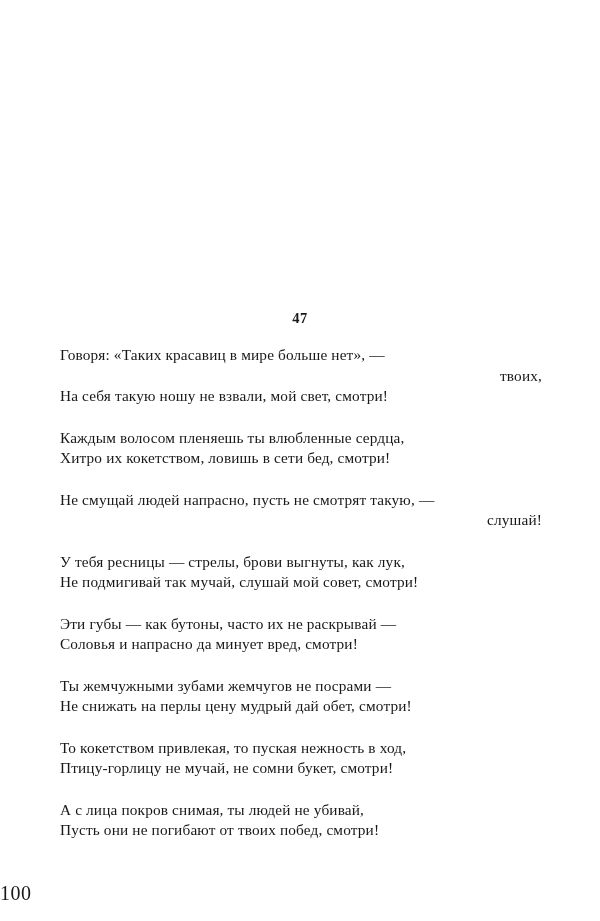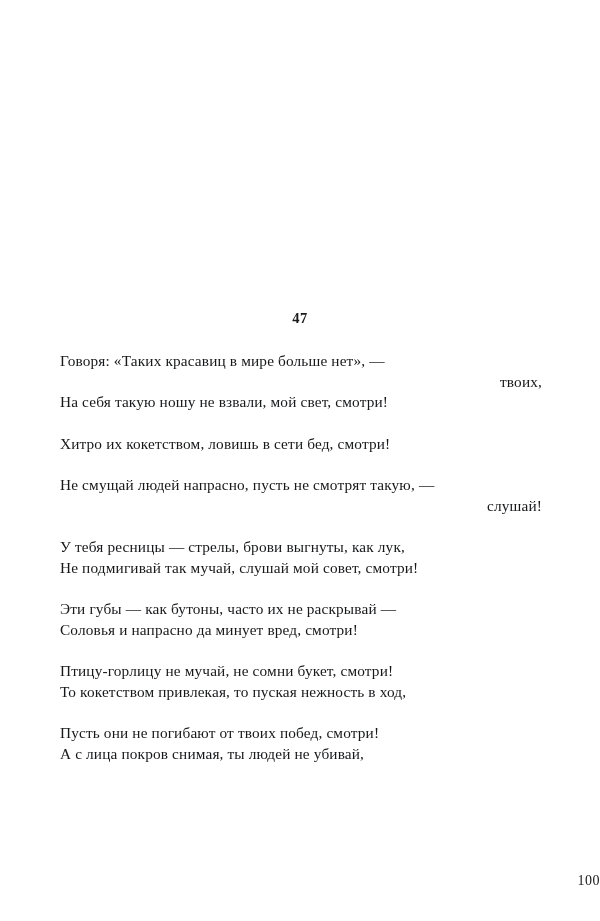--- a/index.html
+++ b/index.html
@@ -30,84 +30,89 @@
     font-weight: bold;
     letter-spacing: 0.5px;
   }
   .body-block {
     position: absolute;
     top: 339px;
     left: 60px;
     width: 492px;
   }
   .stanza {
-    margin: 12px 0 21px 0;
+    margin: 6px 0 21px 0;
   }
   .line {
     font-size: 15.3px;
     line-height: 20.5px;
     white-space: pre;
     letter-spacing: 0.15px;
   }
   .line.indent-right {
     text-align: right;
     padding-right: 10px;
   }
   .page-number {
     position: absolute;
-    bottom: 32px;
+    bottom: 16px;
     left: 0;
     width: 600px;
-    text-align: right;
-    font-size: 14px;
+    text-align: left;
+    font-size: 20px;
     letter-spacing: 0.5px;
   }
 </style>
 </head>
 <body>
 
 <div class="page">
 
   <div class="poem-number">47</div>
 
   <div class="body-block">
 
     <div class="stanza">
       <div class="line">Говоря: «Таких красавиц в мире больше нет», —</div>
       <div class="line indent-right">твоих,</div>
       <div class="line">На себя такую ношу не взвали, мой свет, смотри!</div>
     </div>
 
     <div class="stanza">
+      <div class="line">Каждым волосом пленяешь ты влюбленные сердца,</div>
       <div class="line">Хитро их кокетством, ловишь в сети бед, смотри!</div>
     </div>
 
     <div class="stanza">
       <div class="line">Не смущай людей напрасно, пусть не смотрят такую, —</div>
       <div class="line indent-right">слушай!</div>
     </div>
 
     <div class="stanza">
       <div class="line">У тебя ресницы — стрелы, брови выгнуты, как лук,</div>
       <div class="line">Не подмигивай так мучай, слушай мой совет, смотри!</div>
     </div>
 
     <div class="stanza">
       <div class="line">Эти губы — как бутоны, часто их не раскрывай —</div>
       <div class="line">Соловья и напрасно да минует вред, смотри!</div>
     </div>
 
-
     <div class="stanza">
-      <div class="line">Птицу-горлицу не мучай, не сомни букет, смотри!</div>
-      <div class="line">То кокетством привлекая, то пуская нежность в ход,</div>
+      <div class="line">Ты жемчужными зубами жемчугов не посрами —</div>
+      <div class="line">Не снижать на перлы цену мудрый дай обет, смотри!</div>
     </div>
 
     <div class="stanza">
+      <div class="line">То кокетством привлекая, то пуская нежность в ход,</div>
+      <div class="line">Птицу-горлицу не мучай, не сомни букет, смотри!</div>
+    </div>
+
+    <div class="stanza">
+      <div class="line">А с лица покров снимая, ты людей не убивай,</div>
       <div class="line">Пусть они не погибают от твоих побед, смотри!</div>
-      <div class="line">А с лица покров снимая, ты людей не убивай,</div>
     </div>
 
   </div>
 
   <div class="page-number">100</div>
 
 </div>
 
 </body></html>

